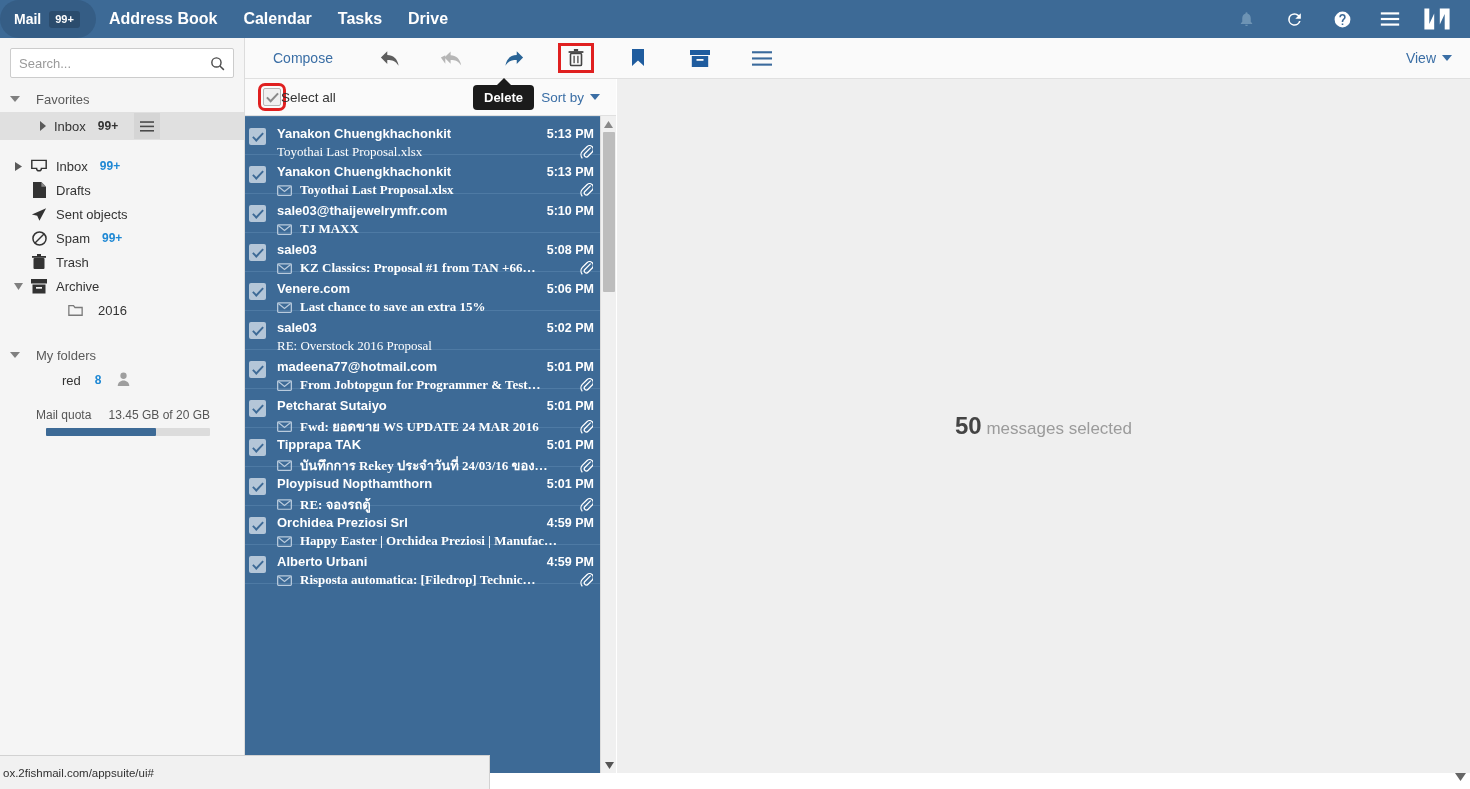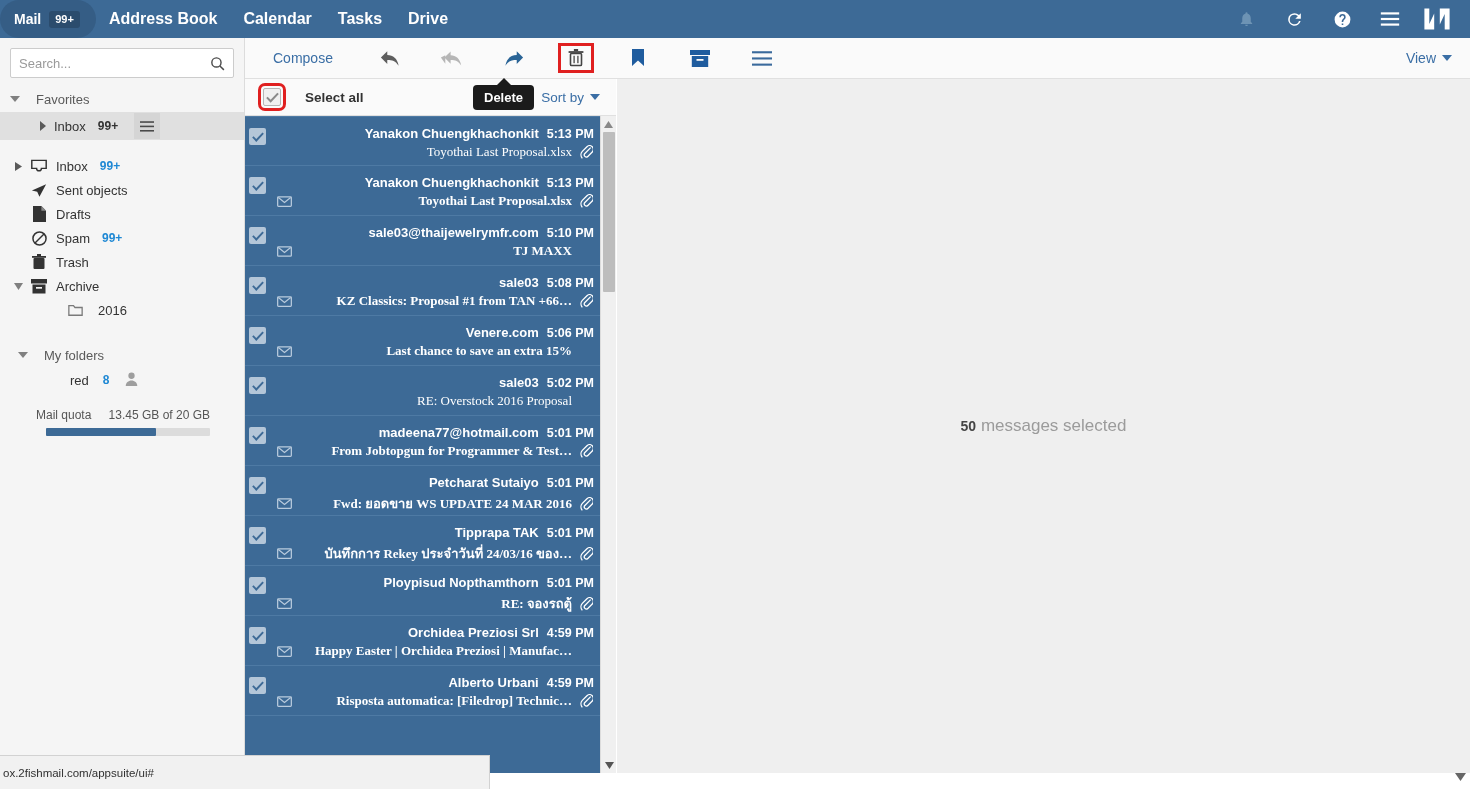--- a/index.html
+++ b/index.html
@@ -86,21 +86,21 @@
 
   .folders { margin-top: 14px; }
   .f-row { display: flex; align-items: center; height: 24px; font-size: 13px;
            color: #333; cursor: pointer; padding-left: 10px; }
   .f-twisty { width: 16px; display: flex; justify-content: center; }
   .f-ico { width: 26px; display: flex; justify-content: center; align-items: center; }
   .f-label { margin-left: 4px; }
   .f-count { color: #1e88d4; font-weight: bold; font-size: 12px; margin-left: 12px; }
   .f-row.indent { padding-left: 62px; }
 
-  .myfolders { margin-top: 20px; padding-left: 8px; }
+  .myfolders { margin-top: 20px; }
   .red-row { display: flex; align-items: center; height: 24px; padding-left: 62px;
              font-size: 13px; color: #333; cursor: pointer; }
   .red-row .cnt { color: #1e88d4; font-weight: bold; font-size: 12px; margin-left: 14px; }
   .red-row .person { margin-left: 16px; }
 
   .quota { position: absolute; top: 370px; left: 0; width: 245px; padding: 0 10px; }
   .quota-line { display: flex; justify-content: space-between; font-size: 12px;
                 color: #555; padding: 0 25px 0 26px; }
   .quota-bar { margin: 6px 25px 0 36px; height: 8px; background: #dcdcdc; border-radius: 1px; }
   .quota-fill { height: 8px; background: #3d6a96; border-radius: 1px; }
@@ -128,21 +128,21 @@
     position: absolute; top: 79px; left: 245px; width: 371px; height: 37px;
     background: #fafafa; border-bottom: 1px solid #e0e0e0; z-index: 18;
     display: flex; align-items: center;
   }
   .selall-box {
     margin-left: 18px; width: 18px; height: 18px; background: #f0f0f0;
     border: 1px solid #b6b6b6; border-radius: 2px; display: flex;
     align-items: center; justify-content: center; cursor: pointer;
   }
   .selall-box.highlight { outline: 3px solid #e02020; outline-offset: 2px; }
-  .selall-label { margin-left: 24px; font-size: 13.5px; color: #333; font-weight: bold; }
+  .selall-label { margin-left: 0; font-size: 13.5px; color: #333; }
   .sortby { margin-left: auto; margin-right: 16px; color: #3a6ea5; font-size: 13.5px;
             display: flex; align-items: center; gap: 6px; cursor: pointer; }
 
   
   .tooltip {
     position: absolute; z-index: 60; background: #1b1b1b; color: #ffffff;
     font-size: 13px; font-weight: bold; padding: 5px 11px; border-radius: 4px;
     left: 473px; top: 85px;
   }
   .tooltip .arrow {
@@ -150,22 +150,22 @@
     width: 0; height: 0; border-left: 7px solid transparent;
     border-right: 7px solid transparent; border-bottom: 7px solid #1b1b1b;
   }
 
   
   .maillist {
     position: absolute; top: 116px; left: 245px; width: 371px; height: 657px;
     background: #3d6a96; overflow: hidden; z-index: 15;
   }
   .mrow {
-    height: 50px; border-bottom: 1px solid #4e7aa4; display: flex;
-    padding: 9px 22px 0 4px; cursor: pointer; position: relative; text-align: right;
+    height: 39px; border-bottom: 1px solid #4e7aa4; display: flex;
+    padding: 9px 22px 0 4px; cursor: pointer; position: relative;
   }
   .mrow:first-child { border-top: 1px solid #4e7aa4; }
   .mcheck {
     width: 17px; height: 17px; background: #b4c6d8; border-radius: 2px;
     flex: 0 0 17px; margin-top: 2px; display: flex; align-items: center;
     justify-content: center; cursor: pointer;
   }
   .mbody { flex: 1; min-width: 0; margin-left: 11px; }
   .mline1 { display: flex; align-items: baseline; }
   .mfrom { font-size: 13px; font-weight: bold; color: #ffffff; white-space: nowrap;
@@ -190,21 +190,21 @@
               background: #bdbdbd; border-radius: 1px; cursor: pointer; }
   .sb-arrow.bottom { position: absolute; bottom: 0; width: 16px; }
 
   
   .detail {
     position: absolute; top: 79px; left: 617px; width: 853px; height: 694px;
     background: #efefef; z-index: 10; display: flex; align-items: center;
     justify-content: center;
   }
   .selcount { font-size: 17px; color: #9b9b9b; position: relative; z-index: 2; }
-  .selcount b { color: #444; font-weight: bold; font-size: 14px; }
+  .selcount b { color: #444; font-weight: bold; font-size: 24px; }
 
   
   .statusbar {
     position: absolute; bottom: 0; left: 0; width: 490px; height: 34px;
     background: #f1f1f1; border-top: 1px solid #d2d2d2; border-right: 1px solid #d2d2d2;
     font-size: 11.5px; color: #303030; display: flex; align-items: center;
     padding-left: 3px; z-index: 70; font-family: "Liberation Sans", sans-serif;
   }
   .page-scroll-right {
     position: absolute; right: 4px; bottom: 4px; z-index: 65;
@@ -349,36 +349,36 @@
               <path d="M1 1h18v10H13a3 3 0 0 1-6 0H1V1z" fill="none" stroke="#333" stroke-width="1.8"></path>
             </svg>
         </span>
         <span class="f-label">Inbox</span>
         <span class="f-count">99+</span>
       </div>
 
       <div class="f-row">
         <span class="f-twisty"></span>
         <span class="f-ico">
-          <svg width="16" height="15" viewBox="0 0 18 16">
-              <path d="M17 1 L1 8 L7 9.5 L17 1 Z M7 9.5 L17 1 L9.5 15 L7 9.5 Z" fill="#333"></path>
-            </svg>
-        </span>
-        <span class="f-label">Sent objects</span>
+          <svg width="13" height="16" viewBox="0 0 14 17">
+              <path d="M0 0h9l5 5v12H0z" fill="#333"></path>
+              <path d="M9 0l5 5H9z" fill="#888"></path>
+            </svg>
+        </span>
+        <span class="f-label">Drafts</span>
       </div>
 
       <div class="f-row">
         <span class="f-twisty"></span>
         <span class="f-ico">
-          <svg width="13" height="16" viewBox="0 0 14 17">
-              <path d="M0 0h9l5 5v12H0z" fill="#333"></path>
-              <path d="M9 0l5 5H9z" fill="#888"></path>
-            </svg>
-        </span>
-        <span class="f-label">Drafts</span>
+          <svg width="16" height="15" viewBox="0 0 18 16">
+              <path d="M17 1 L1 8 L7 9.5 L17 1 Z M7 9.5 L17 1 L9.5 15 L7 9.5 Z" fill="#333"></path>
+            </svg>
+        </span>
+        <span class="f-label">Sent objects</span>
       </div>
 
       <div class="f-row">
         <span class="f-twisty"></span>
         <span class="f-ico">
           <svg width="15" height="15" viewBox="0 0 16 16">
               <circle cx="8" cy="8" r="7" fill="none" stroke="#333" stroke-width="1.6"></circle>
               <line x1="3.2" y1="12.8" x2="12.8" y2="3.2" stroke="#333" stroke-width="1.6"></line>
             </svg>
         </span>

